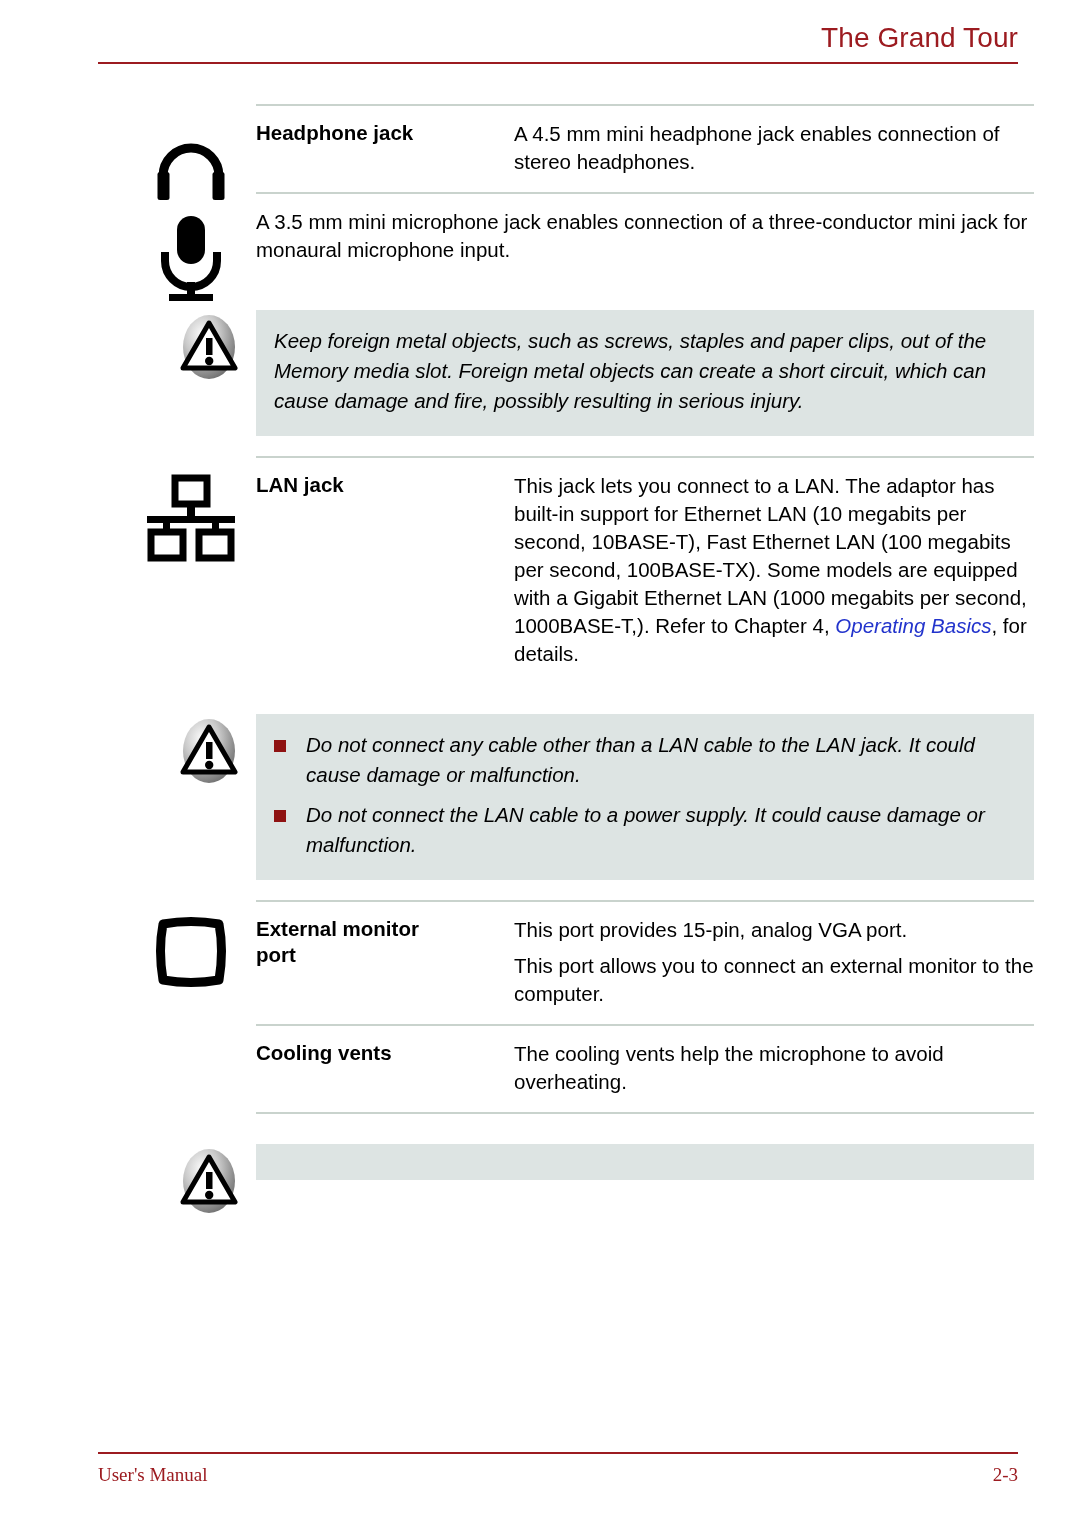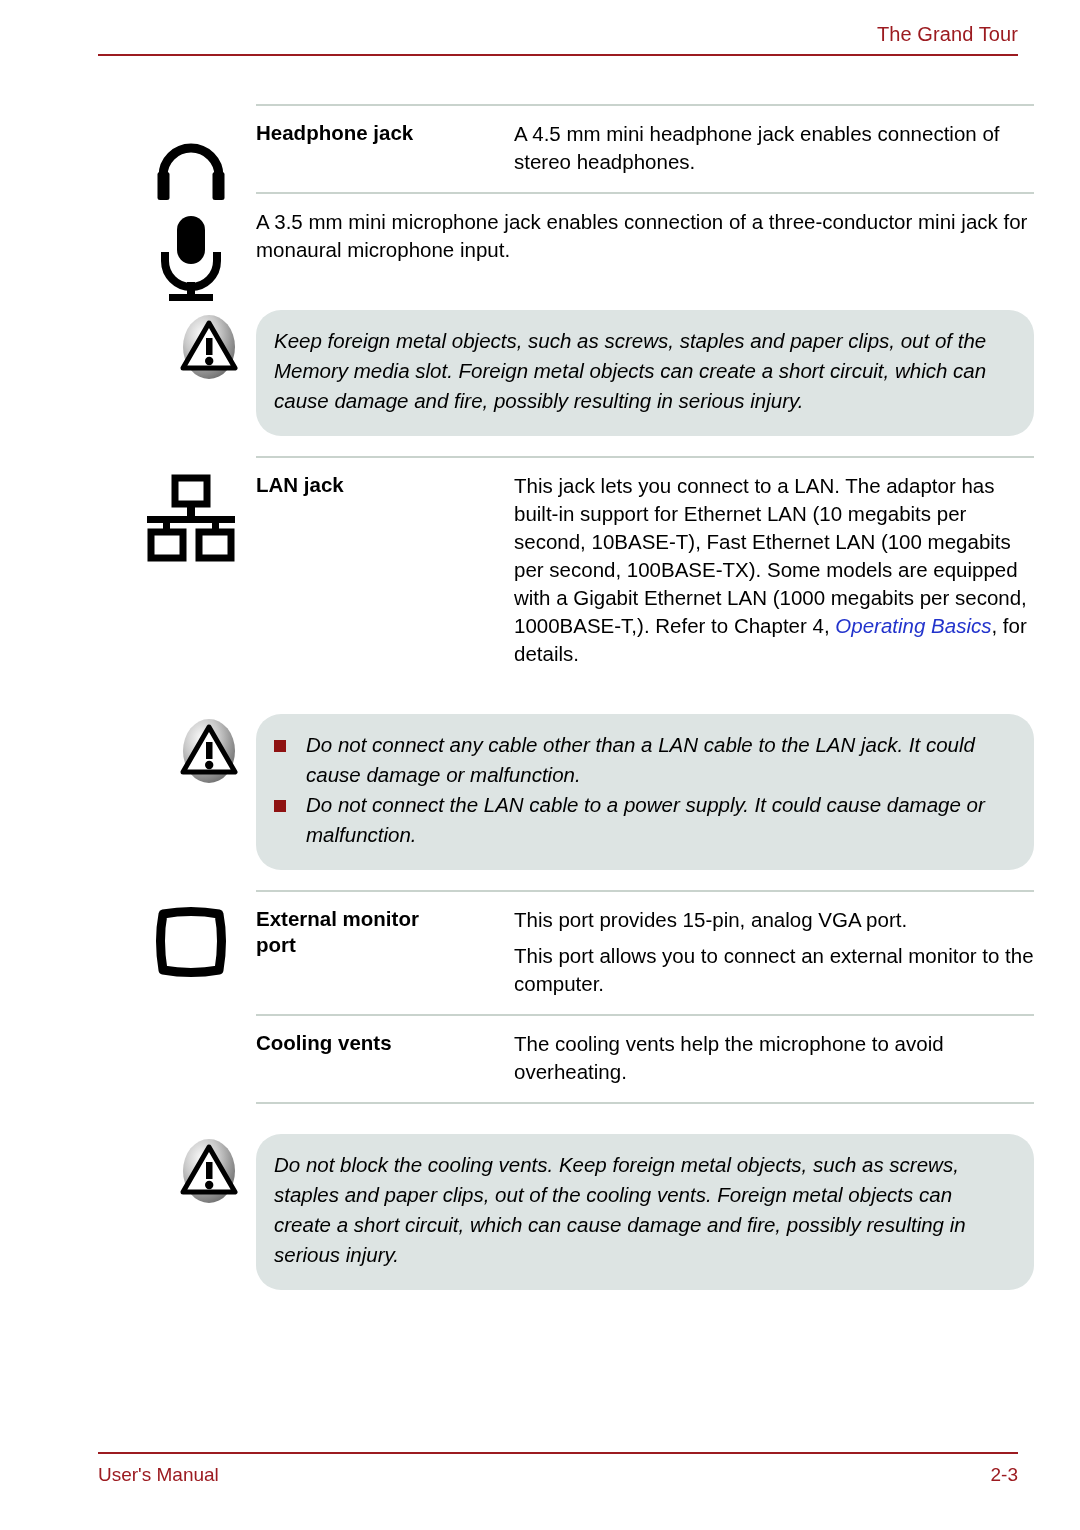--- a/index.html
+++ b/index.html
@@ -26,36 +26,37 @@
   
   .header {
     position: absolute;
     left: 98px;
     top: 24px;
     width: 920px;
   }
   .header-title {
     text-align: right;
     color: #9c1b20;
-    font-size: 20px;
+    font-size: 28px;
     letter-spacing: 0.1px;
     line-height: 1;
   }
   .header-rule {
     margin-top: 10px;
     border-top: 2.2px solid #9c1b20;
     width: 100%;
   }
 
   
   .footer {
     position: absolute;
     left: 98px;
     bottom: 46px;
     width: 920px;
+    font-family: Liberation Serif, serif;
   }
   .footer-rule {
     border-top: 2.2px solid #9c1b20;
     width: 100%;
     margin-bottom: 11px;
   }
   .footer-row {
     display: flex;
     justify-content: space-between;
     align-items: baseline;
@@ -123,40 +124,39 @@
   .caution {
     position: relative;
     margin: 26px 0 20px 240px;
     width: 778px;
     box-sizing: border-box;
     background: #dde4e3;
     padding: 16px 22px 20px 18px;
     font-style: italic;
     font-size: 20.5px;
     line-height: 30px;
-    border-radius: 25px;
   }
   .caution-gap-top { margin-top: 30px; }
   .caution p { margin: 0; }
   .caution-icon {
     position: absolute;
     left: -78px;
     top: 4px;
     width: 62px;
     height: 66px;
   }
   .caution-list {
     list-style: none;
     margin: 0;
     padding: 0;
   }
   .caution-list li {
     position: relative;
     padding-left: 32px;
-    margin-bottom: 0;
+    margin-bottom: 10px;
   }
   .caution-list li:last-child { margin-bottom: 0; }
   .bullet-sq {
     position: absolute;
     left: 0;
     top: 10px;
     width: 12px;
     height: 12px;
     background: #8f1212;
   }
@@ -300,21 +300,20 @@
               <stop offset="45%" stop-color="#c9c9c9"></stop>
               <stop offset="100%" stop-color="#6f6f6f"></stop>
             </radialGradient>
           </defs>
           <ellipse cx="31" cy="33" rx="26" ry="32" fill="url(#wg3)"></ellipse>
           <path d="M31 9 L57 54 L5 54 Z" fill="#ffffff" stroke="#000" stroke-width="5" stroke-linejoin="round"></path>
           <rect x="28" y="24" width="6.5" height="17" fill="#000"></rect>
           <circle cx="31.2" cy="47" r="4.2" fill="#000"></circle>
         </svg>
       </div>
-      <p>Do not block the cooling vents. Keep foreign metal objects, such as screws, staples and paper clips, out of the cooling vents. Foreign metal objects can create a short circuit, which can cause damage and fire, possibly resulting in serious injury.</p>
     </div>
 
   </div>
 
   <div class="footer">
     <div class="footer-rule"></div>
     <div class="footer-row">
       <div>User's Manual</div>
       <div>2-3</div>
     </div>

